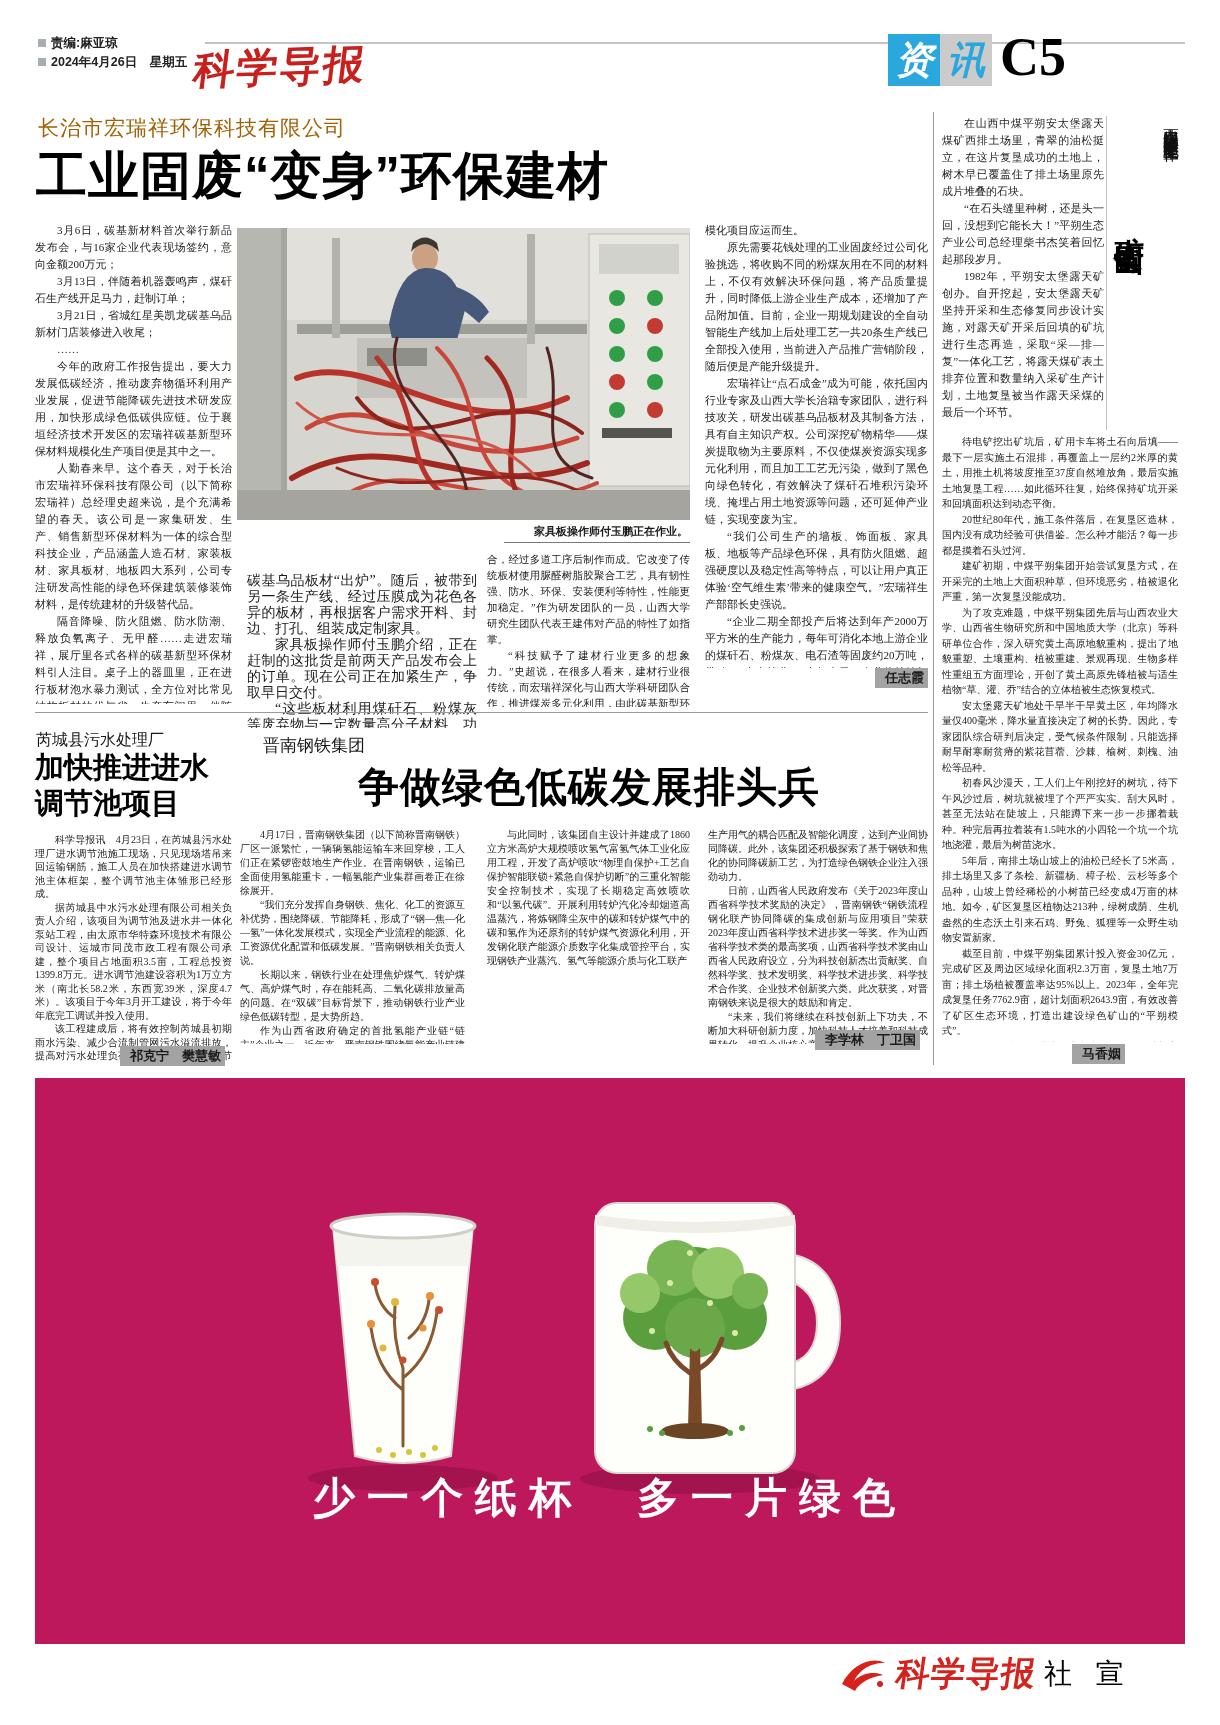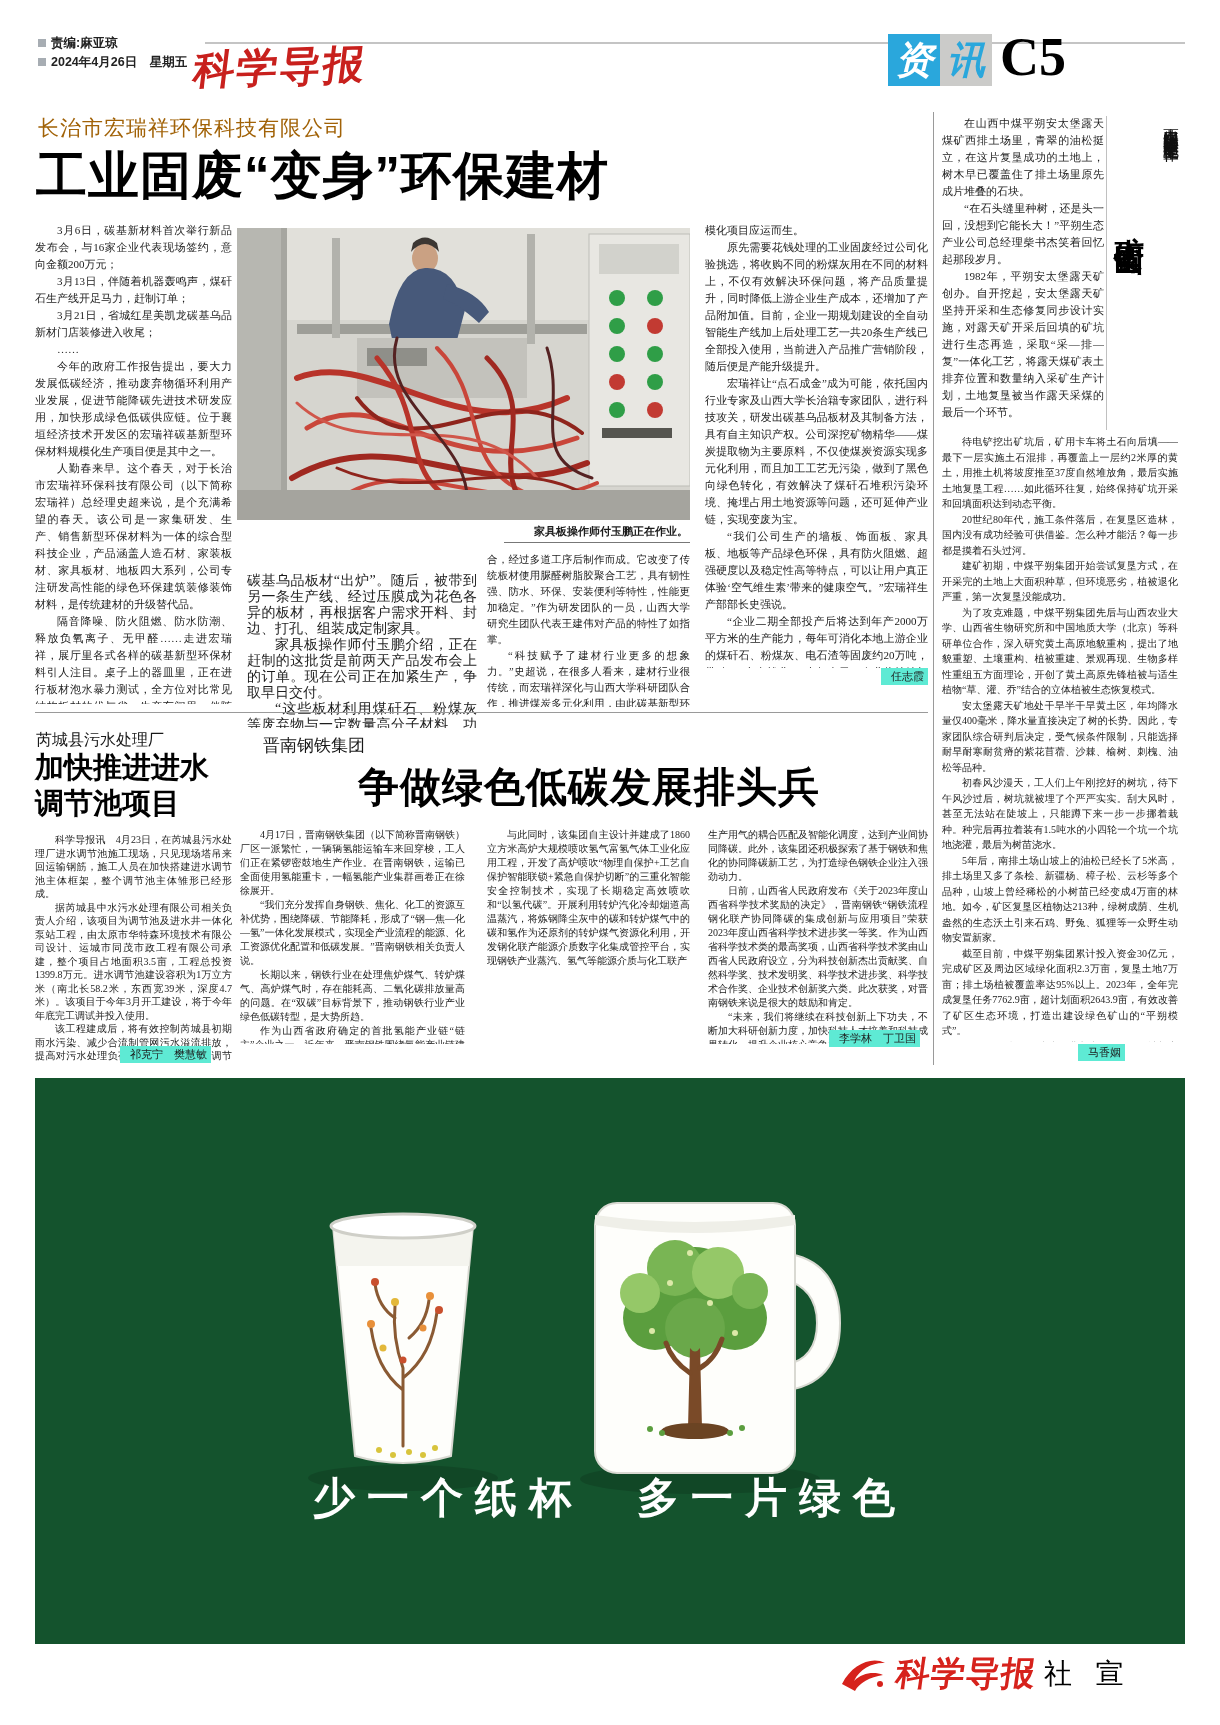--- a/index.html
+++ b/index.html
@@ -23,33 +23,33 @@
         font-size:38px;font-weight:900;font-style:italic;}
   .tile1{background:#2aa7dc;color:#fff;}
   .tile2{background:#cbcbc9;color:#2aa7dc;}
   .pagenum{left:1000px;top:26px;font-size:54px;font-weight:700;color:#000;}
   
   .kicker1{left:38px;top:114px;font-size:21px;color:#a16207;letter-spacing:1px;}
   .headline1{left:36px;top:142px;font-size:51px;font-weight:700;color:#000;letter-spacing:1px;
              font-family:"Liberation Sans","DejaVu Sans",sans-serif;}
   .caption{left:237px;top:524px;width:453px;text-align:right;font-size:11px;font-weight:700;}
   .caption span{display:inline-block;border-bottom:1px solid #777;padding:0 2px 3px 30px;}
-  .byline{position:absolute;font-weight:400;font-size:11px;background:#5eead4;padding:1px 4px 1px 10px;}
+  .byline{position:absolute;font-weight:700;font-size:13px;background:#a3a3a3;padding:1px 4px 1px 10px;}
   
   .kicker-s{font-family:"Liberation Sans","DejaVu Sans",sans-serif;color:#181818;}
   .headline-s{font-family:Liberation Mono, monospace;font-weight:900;color:#000;}
   .headline-serif{font-weight:900;color:#000;}
   
   .vert{writing-mode:vertical-rl;}
   .v-kicker{left:1160px;top:116px;height:345px;font-size:15.5px;letter-spacing:1px;color:#111;
             font-family:"Liberation Sans","DejaVu Sans",sans-serif;}
   .v-head{left:1108px;top:212px;height:170px;font-size:30px;font-weight:900;letter-spacing:2px;color:#000;
           font-family:"Liberation Sans","DejaVu Sans",sans-serif;}
   
-  .ad{left:35px;top:1078px;width:1150px;height:566px;background:#14532d;}
+  .ad{left:35px;top:1078px;width:1150px;height:566px;background:#be185d;}
   .slogan{position:absolute;left:0;top:392px;width:100%;text-align:center;color:#fff;
           font-size:42px;font-weight:700;letter-spacing:12px;
           font-family:"Liberation Sans","DejaVu Sans",sans-serif;}
   .footer{left:838px;top:1648px;height:52px;display:flex;align-items:center;gap:8px;}
   .brand{font-size:34px;font-weight:700;color:#d6221c;transform:skewX(-8deg);letter-spacing:1px;}
   .brand-suffix{font-size:28px;color:#000000;letter-spacing:8px;font-family:"Liberation Sans",sans-serif;}
 </style>
 </head>
 <body>
 

